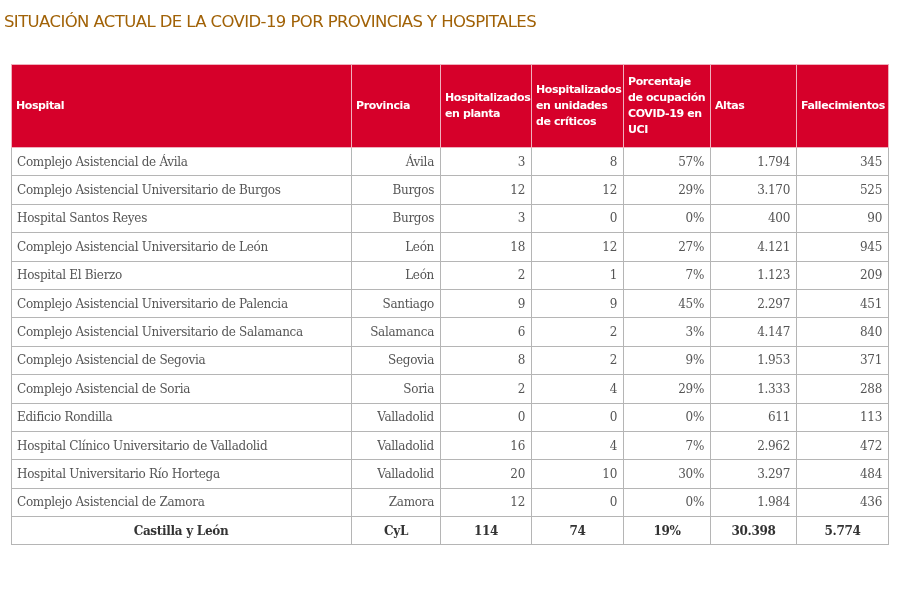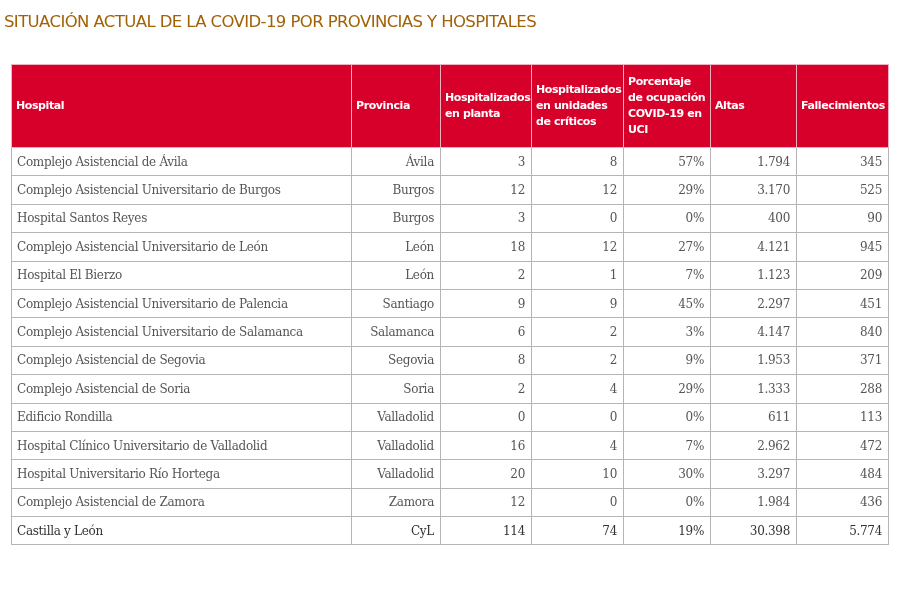--- a/index.html
+++ b/index.html
@@ -18,21 +18,21 @@
     font-family:"DejaVu Sans", sans-serif; font-weight:bold; font-size:11px;
     letter-spacing:-0.4px; line-height:16px;
     border:1px solid #f0b0bd; padding:0 4px; height:82px;
   }
   td {
     font-family:"DejaVu Serif", serif; font-size:12px; color:#555;
     border:1px solid #b5b5b5; height:27.4px; padding:0 6px; white-space:nowrap;
     letter-spacing:-0.3px; text-align:right;
   }
   td.name { text-align:left; padding-left:5px; }
-  tr.total td { font-weight:normal; color:#333; }
+  tr.total td { font-weight:bold; color:#333;text-align:center; }
 </style>
 </head>
 <body>
 
 <div class="title">SITUACIÓN ACTUAL DE LA COVID-19 POR PROVINCIAS Y HOSPITALES</div>
 
 <table>
   <colgroup>
     <col style="width:340px">
       <col style="width:89px">

